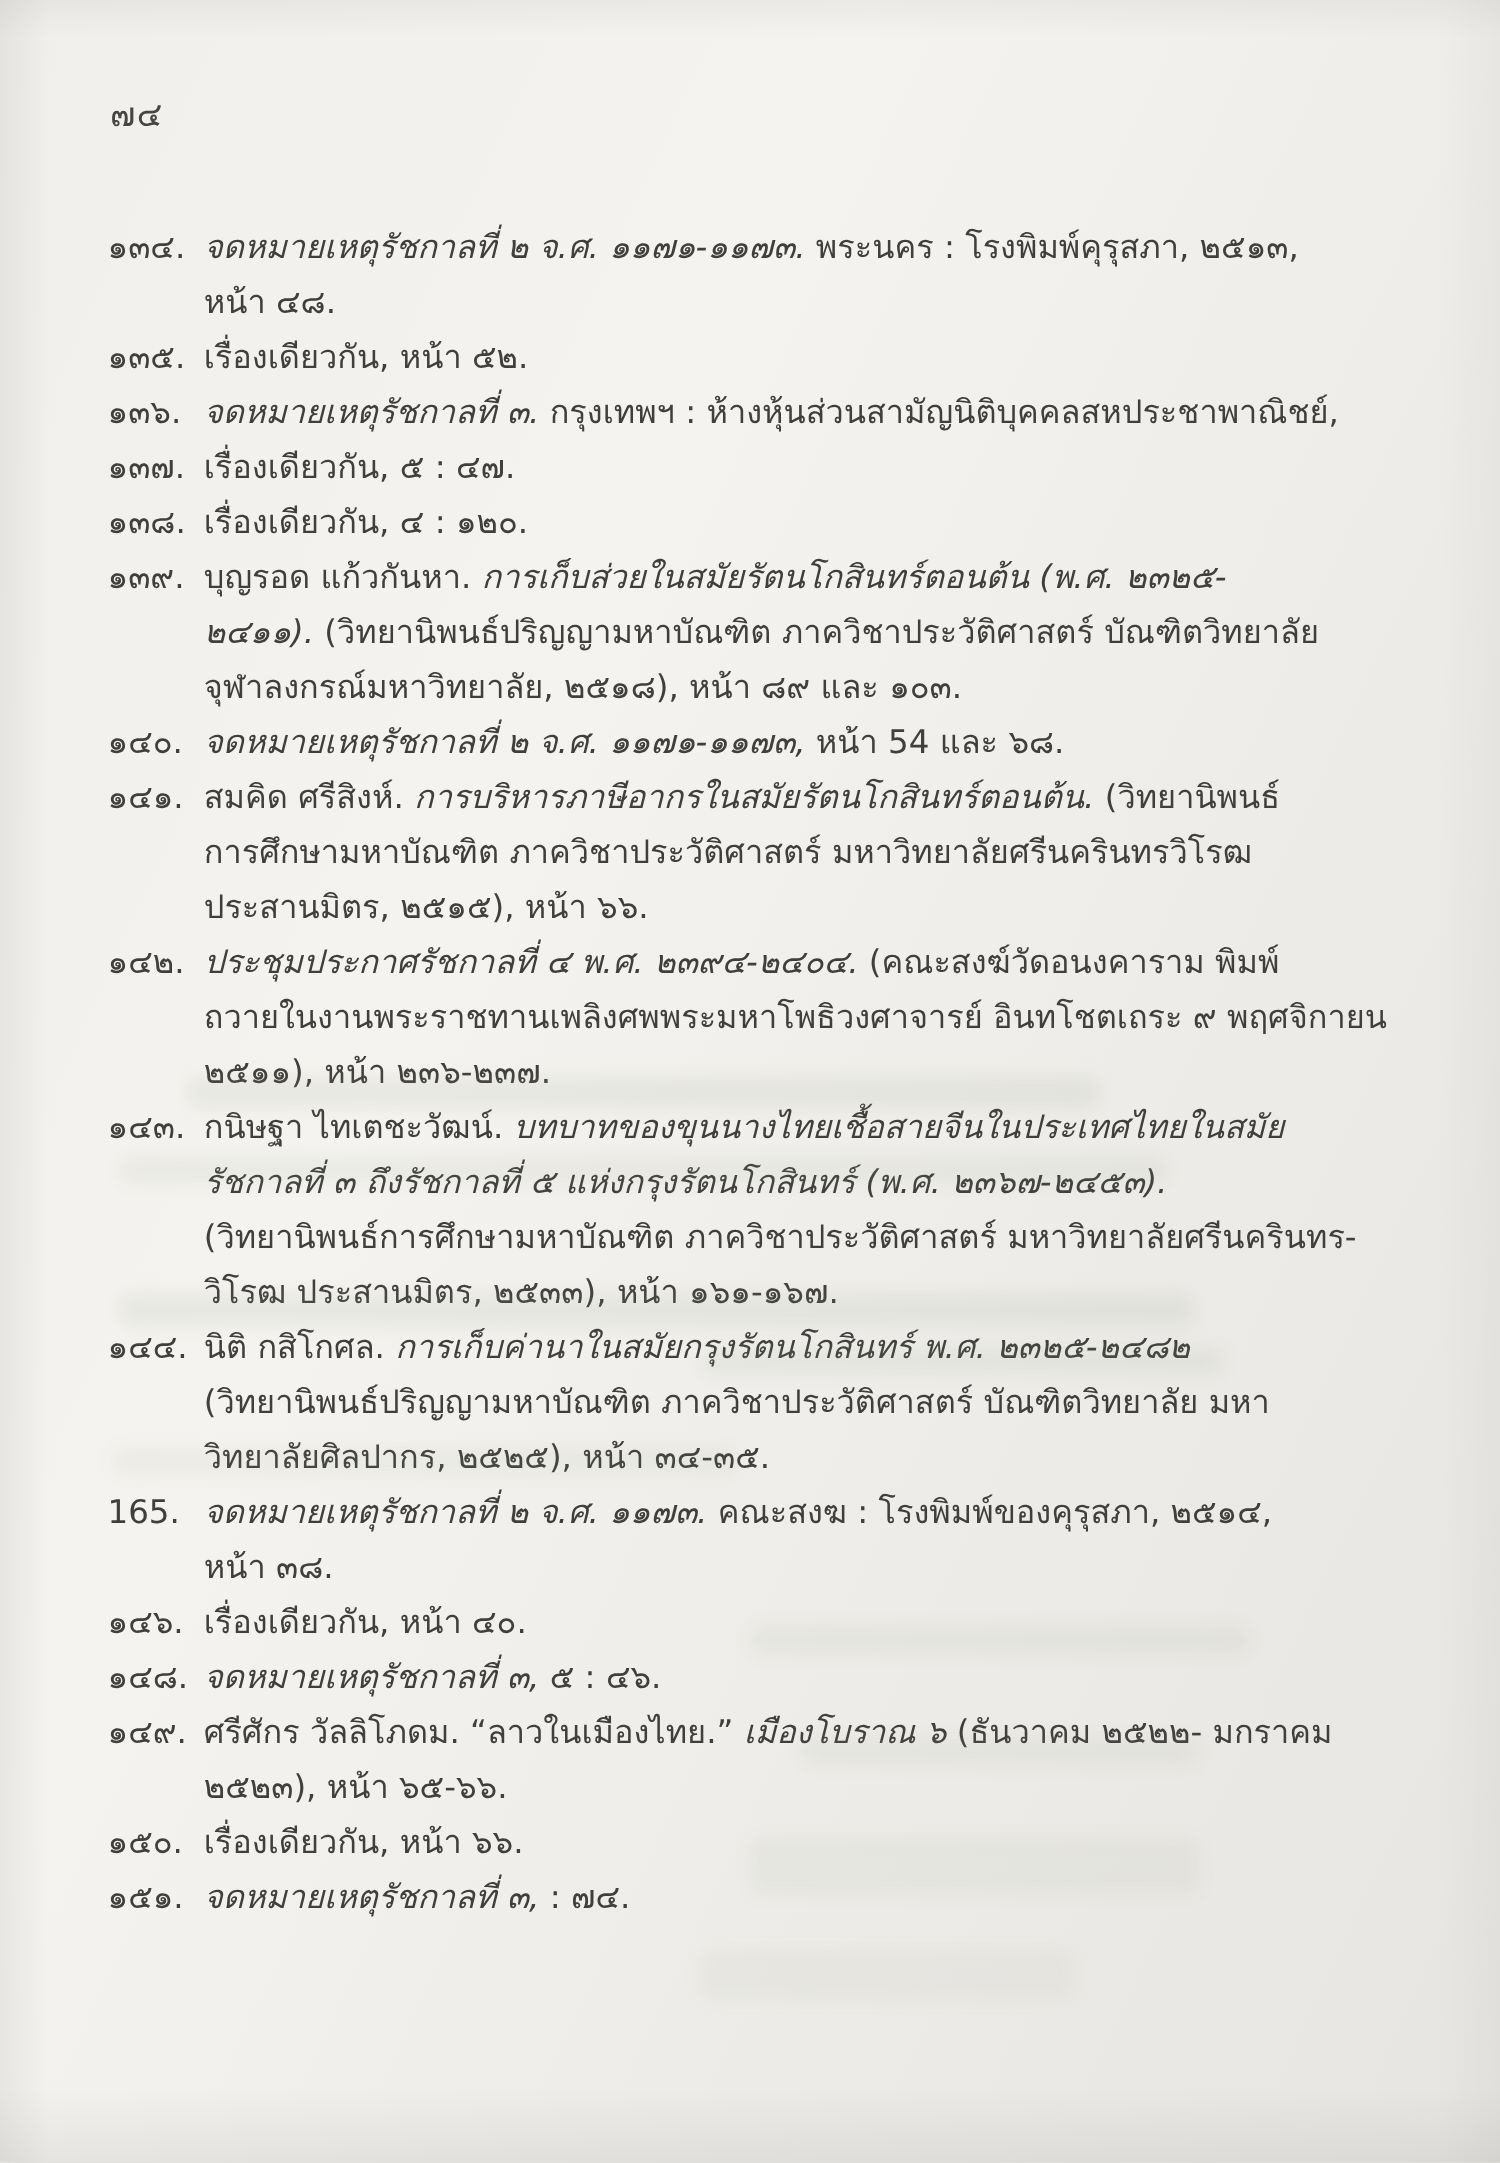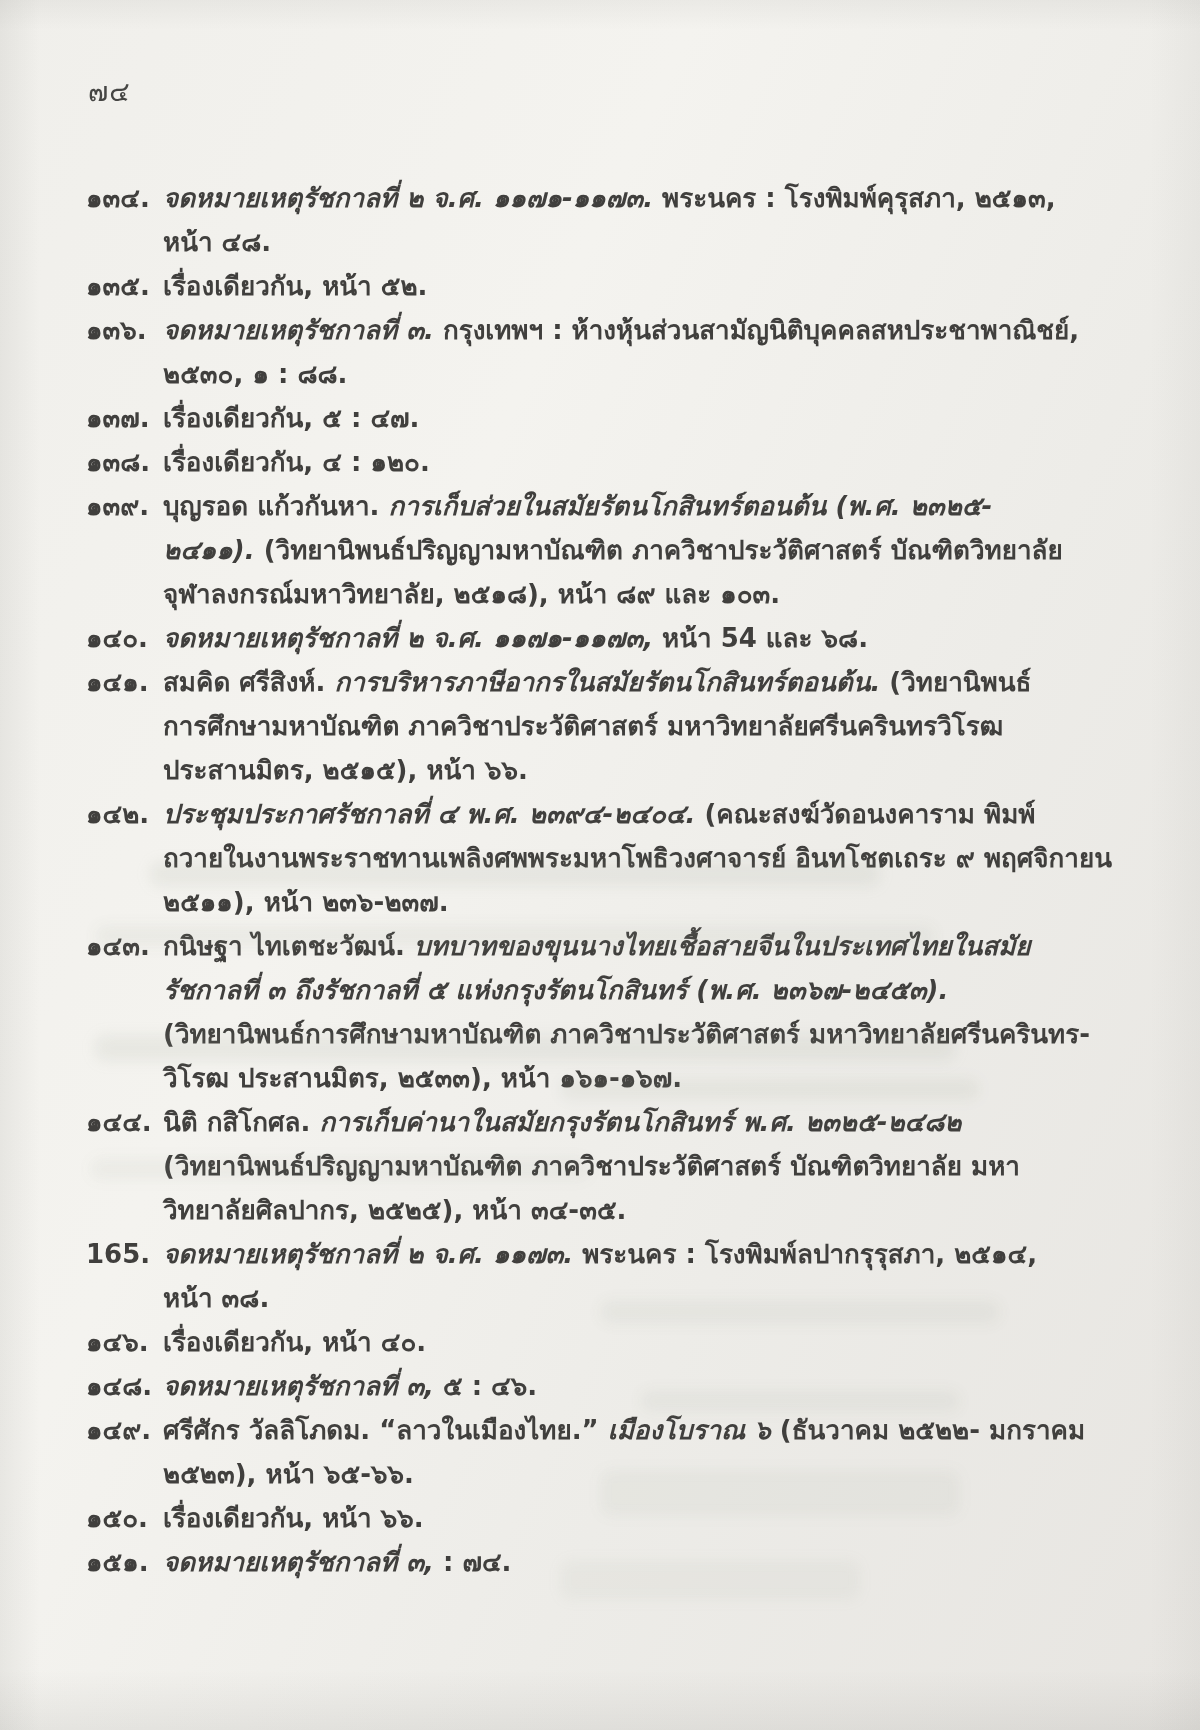--- a/index.html
+++ b/index.html
@@ -21,21 +21,21 @@
       linear-gradient(to bottom, rgba(120,120,115,0.08) 0, rgba(120,120,115,0) 30px),
       linear-gradient(to top, rgba(110,110,105,0.10) 0, rgba(110,110,105,0) 60px),
       linear-gradient(to left, rgba(120,120,115,0.06) 0, rgba(120,120,115,0) 50px);
   }
   .page-number{
     position:absolute;left:88px;top:70px;
     font-size:27px;letter-spacing:1px;color:#454543;font-family:Liberation Mono, monospace;
   }
   .entries{
     position:absolute;left:86px;top:176px;width:845px;
-    list-style:none;margin:0;padding:0;font-weight:bold;
+    list-style:none;margin:0;padding:0;
   }
   .entry{
     position:relative;padding-left:77px;
     font-size:26px;line-height:44px;color:#403f3d;
   }
   .entry .num{
     position:absolute;left:0;top:0;white-space:nowrap;
   }
   .line{white-space:nowrap;}
   .it{font-style:italic;}
@@ -74,21 +74,20 @@
     <span class="num">๑๓๕.</span>
     <div class="entry-lines">
           <div class="line"><span>เรื่องเดียวกัน, หน้า ๕๒.</span></div>
         </div>
   </li>
 
   <li class="entry">
     <span class="num">๑๓๖.</span>
     <div class="entry-lines">
           <div class="line"><span class="it">จดหมายเหตุรัชกาลที่ ๓.</span><span>  กรุงเทพฯ : ห้างหุ้นส่วนสามัญนิติบุคคลสหประชาพาณิชย์,</span></div>
-          <div class="line"><span>๒๕๓๐, ๑ : ๘๘.</span></div>
         </div>
   </li>
 
   <li class="entry">
     <span class="num">๑๓๗.</span>
     <div class="entry-lines">
           <div class="line"><span>เรื่องเดียวกัน, ๕ : ๔๗.</span></div>
         </div>
   </li>
 
@@ -148,21 +147,21 @@
     <div class="entry-lines">
           <div class="line"><span>นิติ  กสิโกศล.  </span><span class="it">การเก็บค่านาในสมัยกรุงรัตนโกสินทร์  พ.ศ.  ๒๓๒๕-๒๔๘๒</span></div>
           <div class="line"><span>(วิทยานิพนธ์ปริญญามหาบัณฑิต  ภาควิชาประวัติศาสตร์  บัณฑิตวิทยาลัย  มหา</span></div>
           <div class="line"><span>วิทยาลัยศิลปากร, ๒๕๒๕), หน้า ๓๔-๓๕.</span></div>
         </div>
   </li>
 
   <li class="entry">
     <span class="num">165.</span>
     <div class="entry-lines">
-          <div class="line"><span class="it">จดหมายเหตุรัชกาลที่ ๒ จ.ศ. ๑๑๗๓.</span><span> พระนคร : โรงพิมพ์ลปากรุรุสภา, ๒๕๑๔,</span></div>
+          <div class="line"><span class="it">จดหมายเหตุรัชกาลที่ ๒ จ.ศ. ๑๑๗๓.</span><span> คณะสงฆ : โรงพิมพ์ของคุรุสภา, ๒๕๑๔,</span></div>
           <div class="line"><span>หน้า ๓๘.</span></div>
         </div>
   </li>
 
   <li class="entry">
     <span class="num">๑๔๖.</span>
     <div class="entry-lines">
           <div class="line"><span>เรื่องเดียวกัน,  หน้า ๔๐.</span></div>
         </div>
   </li>

